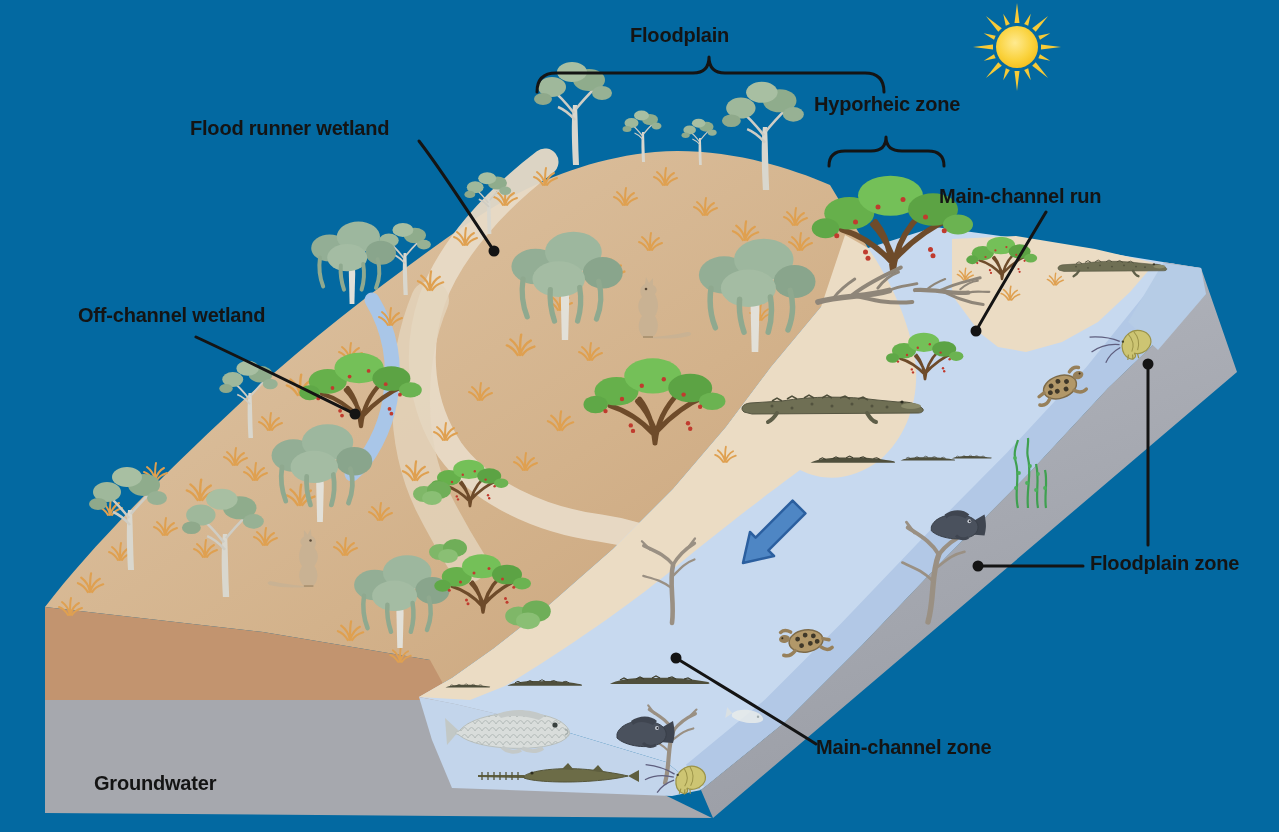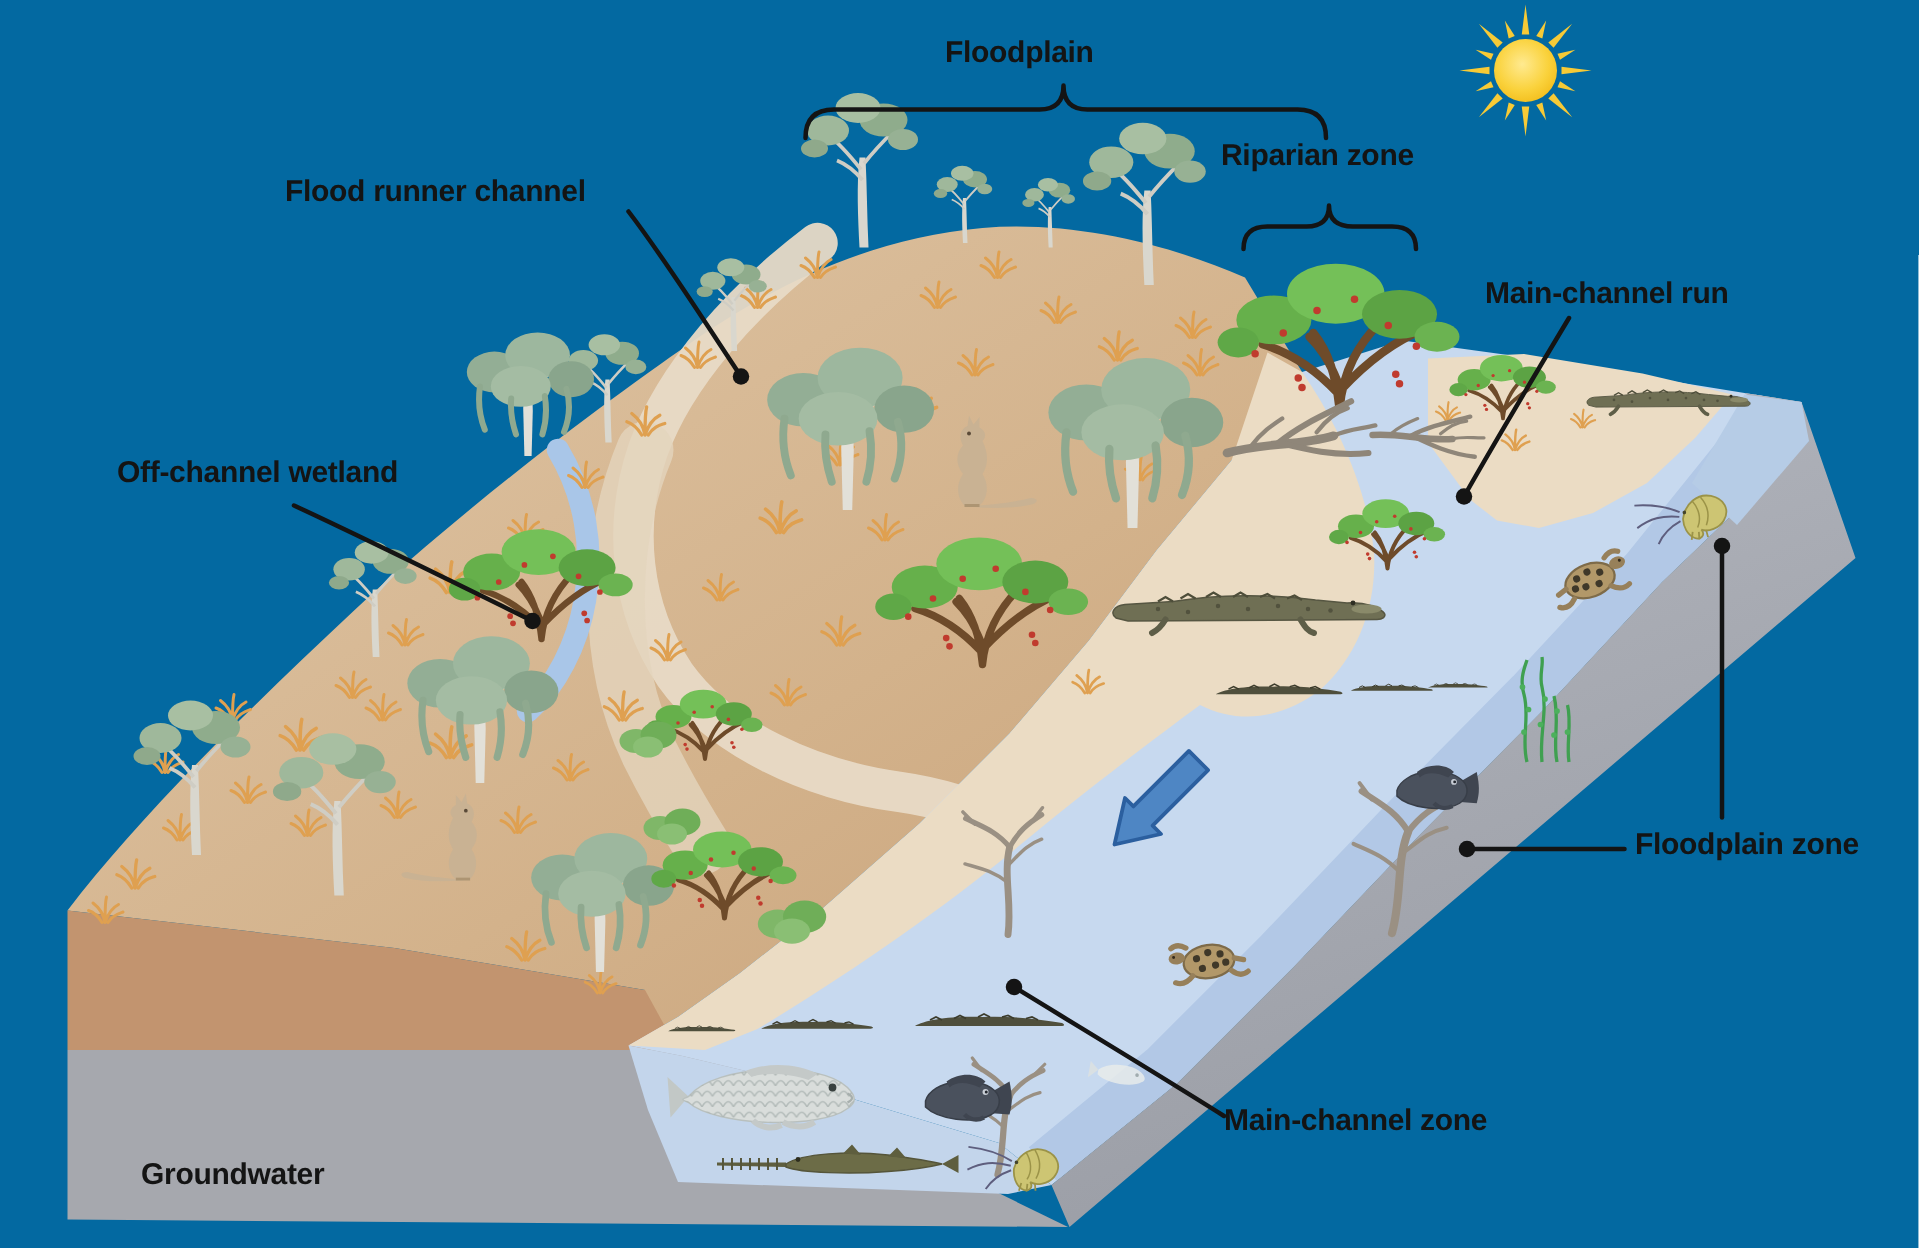--- a/index.html
+++ b/index.html
@@ -392,21 +392,21 @@
   <circle cx="494" cy="251" r="5.5"></circle>
         <circle cx="355" cy="414" r="5.5"></circle>
   <circle cx="976" cy="331" r="5.5"></circle>
         <circle cx="676" cy="658" r="5.5"></circle>
   <circle cx="978" cy="566" r="5.5"></circle>
         <circle cx="1148" cy="364" r="5.5"></circle>
 </g>
 </svg>
 
 <div class="lbl" style="left:630px;top:24px">Floodplain</div>
-<div class="lbl" style="left:814px;top:93px">Riparian zone</div>
-<div class="lbl" style="left:190px;top:117px">Flood runner channel</div>
+<div class="lbl" style="left:814px;top:93px">Hyporheic zone</div>
+<div class="lbl" style="left:190px;top:117px">Flood runner wetland</div>
 <div class="lbl" style="left:78px;top:304px">Off-channel wetland</div>
-<div class="lbl" style="left:990px;top:185px">Main-channel run</div>
+<div class="lbl" style="left:939px;top:185px">Main-channel run</div>
 <div class="lbl" style="left:1090px;top:552px">Floodplain zone</div>
 <div class="lbl" style="left:816px;top:736px">Main-channel zone</div>
 <div class="lbl" style="left:94px;top:772px">Groundwater</div>
 
 </div>
 
 </body></html>

